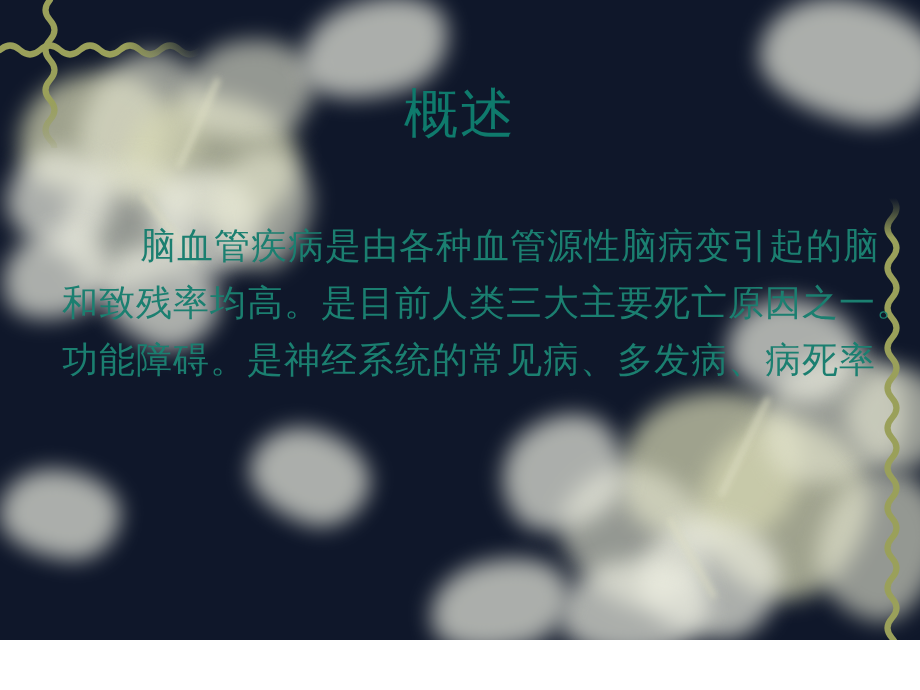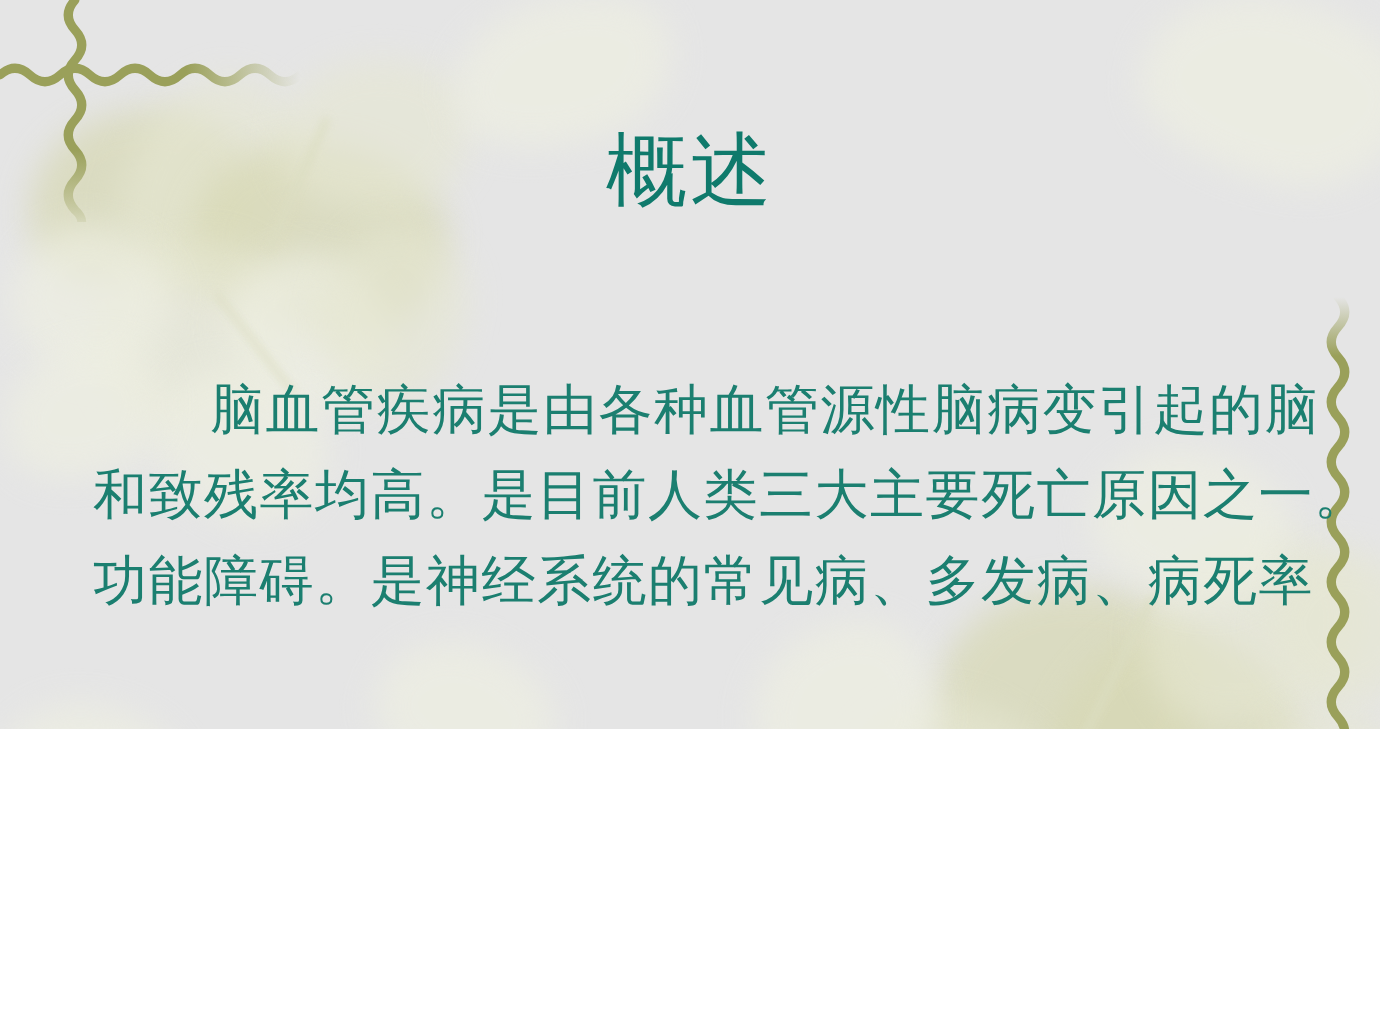--- a/index.html
+++ b/index.html
@@ -7,23 +7,23 @@
     padding: 0;
     background: #ffffff;
   }
   body {
     font-family: "Liberation Serif", "DejaVu Serif", serif;
   }
 
   #slide {
     position: relative;
     width: 920px;
-    height: 486px;
+    height: 640px;
     overflow: hidden;
-    background: #e5e5e5;
+    background: #0f172a;
   }
 
   
   .wm-layer {
     position: absolute;
     inset: 0;
     overflow: hidden;
     pointer-events: none;
   }
   .blob {
@@ -108,21 +108,21 @@
     left: 62px;
     top: 218px;
     width: 800px;
     color: #1b7f70;
     font-size: 36px;
     line-height: 57px;
     letter-spacing: 1px;
     font-family: "Liberation Serif", "DejaVu Serif", serif;
   }
   .body-line { white-space: pre; }
-  .body-line.indent { padding-left: 78px; margin-top: 27px; }
+  .body-line.indent { padding-left: 78px; }
 </style>
 </head>
 <body>
 
 <div id="slide">
 
   <div class="wm-layer">
     <div class="blob b1"></div>
     <div class="blob pale b2"></div>
     <div class="blob b3"></div>

